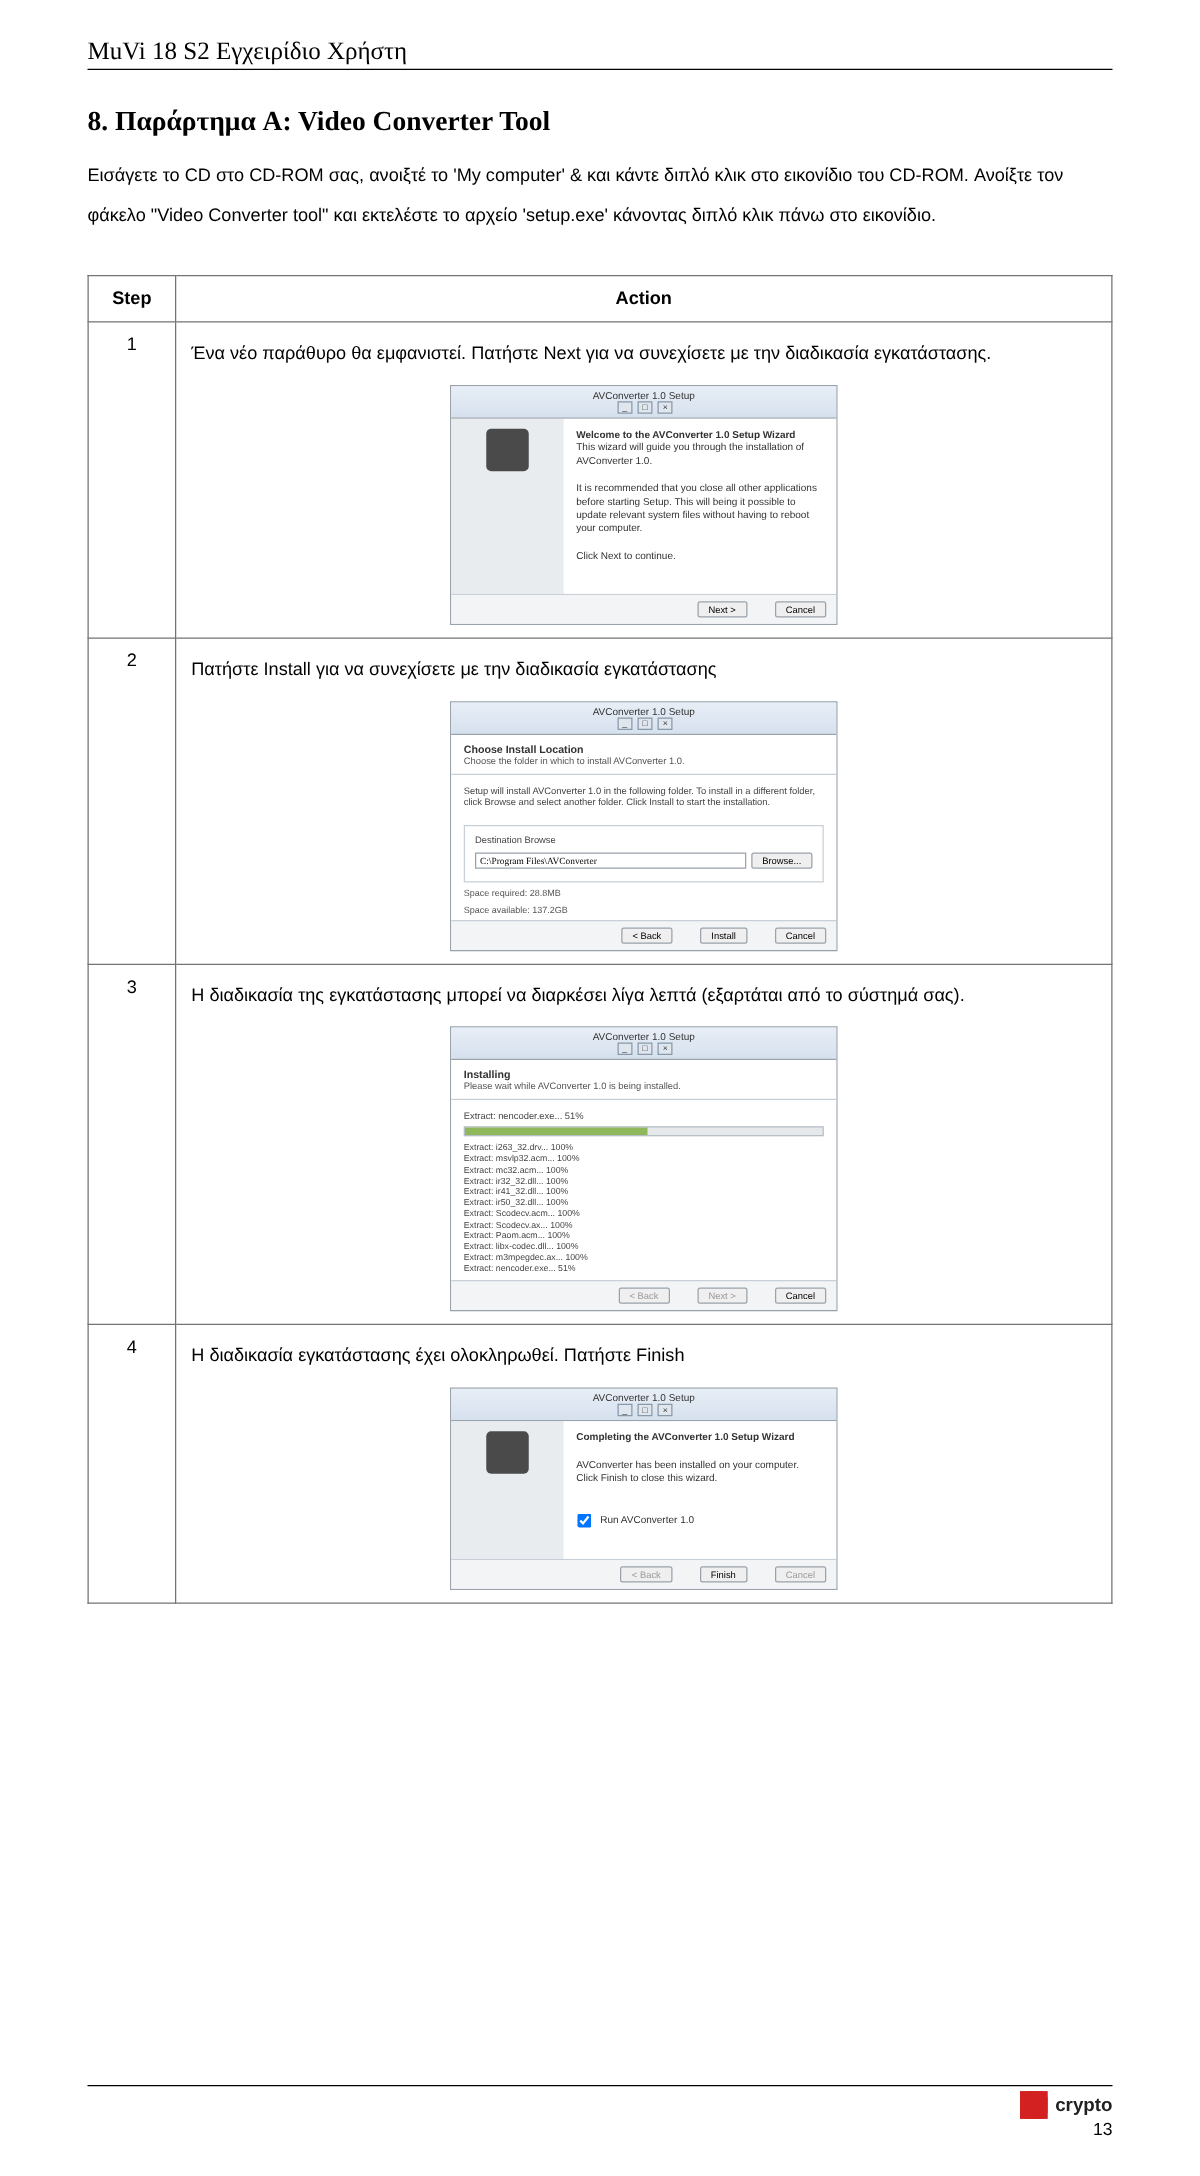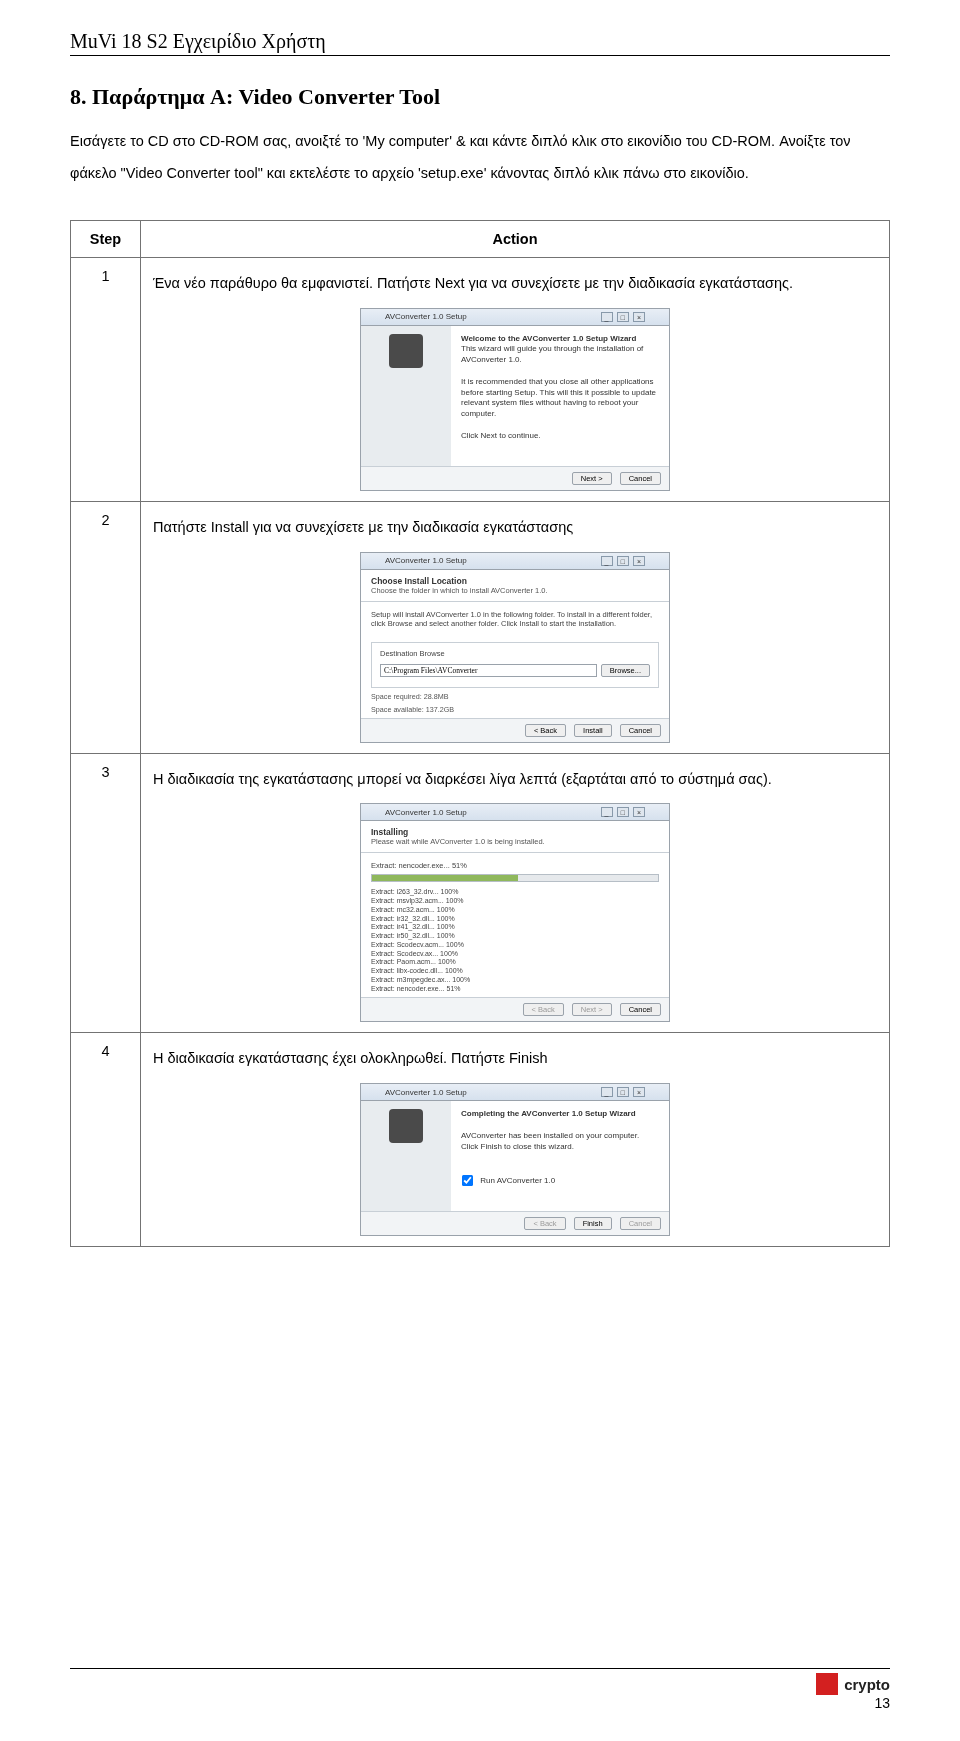--- a/index.html
+++ b/index.html
@@ -55,25 +55,26 @@
     width: 310px;
     margin: 6px auto 0 auto;
     border: 1px solid #9aa2ab;
     background: #f7f9fb;
     font-family: Tahoma, Arial, sans-serif;
     font-size: 8px;
     color: #333;
   }
   .mock-title {
     background: linear-gradient(#e8eef6,#d6e1ee);
-    padding: 3px 24px;
+    padding: 3px 6px;
     display: flex;
     align-items: center;
     justify-content: space-between;
     border-bottom: 1px solid #9aa2ab;
+    flex-direction: column;
   }
   .mock-title .winbtns span {
     display: inline-block;
     width: 12px; height: 10px;
     background: #dfe6ee;
     border: 1px solid #8899aa;
     margin-left: 2px;
     font-size: 7px; text-align: center; line-height: 9px;
   }
   .mock-body { display: flex; }
@@ -137,21 +138,21 @@
     position: relative;
   }
   .progress .bar {
     position: absolute; left:0; top:0; bottom:0;
     background: #8fb85c;
   }
   .file-list { font-size: 7px; color:#444; line-height:1.25; }
   .mock-footer {
     border-top: 1px solid #c8cfd6;
     padding: 5px 8px;
-    display: flex; justify-content: flex-end; gap: 8px;
+    display: flex; justify-content: flex-end; gap: 22px;
     background:#f2f4f6;
   }
   .space-info { font-size:7.2px; color:#555; margin-top:4px;}
   .checkbox-row { font-size:8px; margin-top:21px; }
   .checkbox-row input { vertical-align: middle; margin-right:4px; transform: scale(0.85); }
   .footer-bar {
     position: absolute;
     bottom: 30px;
     left: 70px; right: 70px;
     border-top: 1px solid #000;
@@ -212,21 +213,21 @@
               <span>×</span>
             </span>
           </div>
           <div class="mock-body">
             <div class="mock-side">
                 <div class="glyph"></div>
               </div>
             <div class="mock-main">
               <b>Welcome to the AVConverter 1.0 Setup Wizard</b><br>
               <span>This wizard will guide you through the installation of AVConverter 1.0.</span><br><br>
-              <span>It is recommended that you close all other applications before starting Setup. This will this it possible to update relevant system files without having to reboot your computer.</span><br><br>
+              <span>It is recommended that you close all other applications before starting Setup. This will being it possible to update relevant system files without having to reboot your computer.</span><br><br>
               <span>Click Next to continue.</span>
             </div>
           </div>
           <div class="mock-footer mock-buttons">
             <button>Next &gt;</button>
             <button>Cancel</button>
           </div>
         </div>
       </td>
     </tr>

